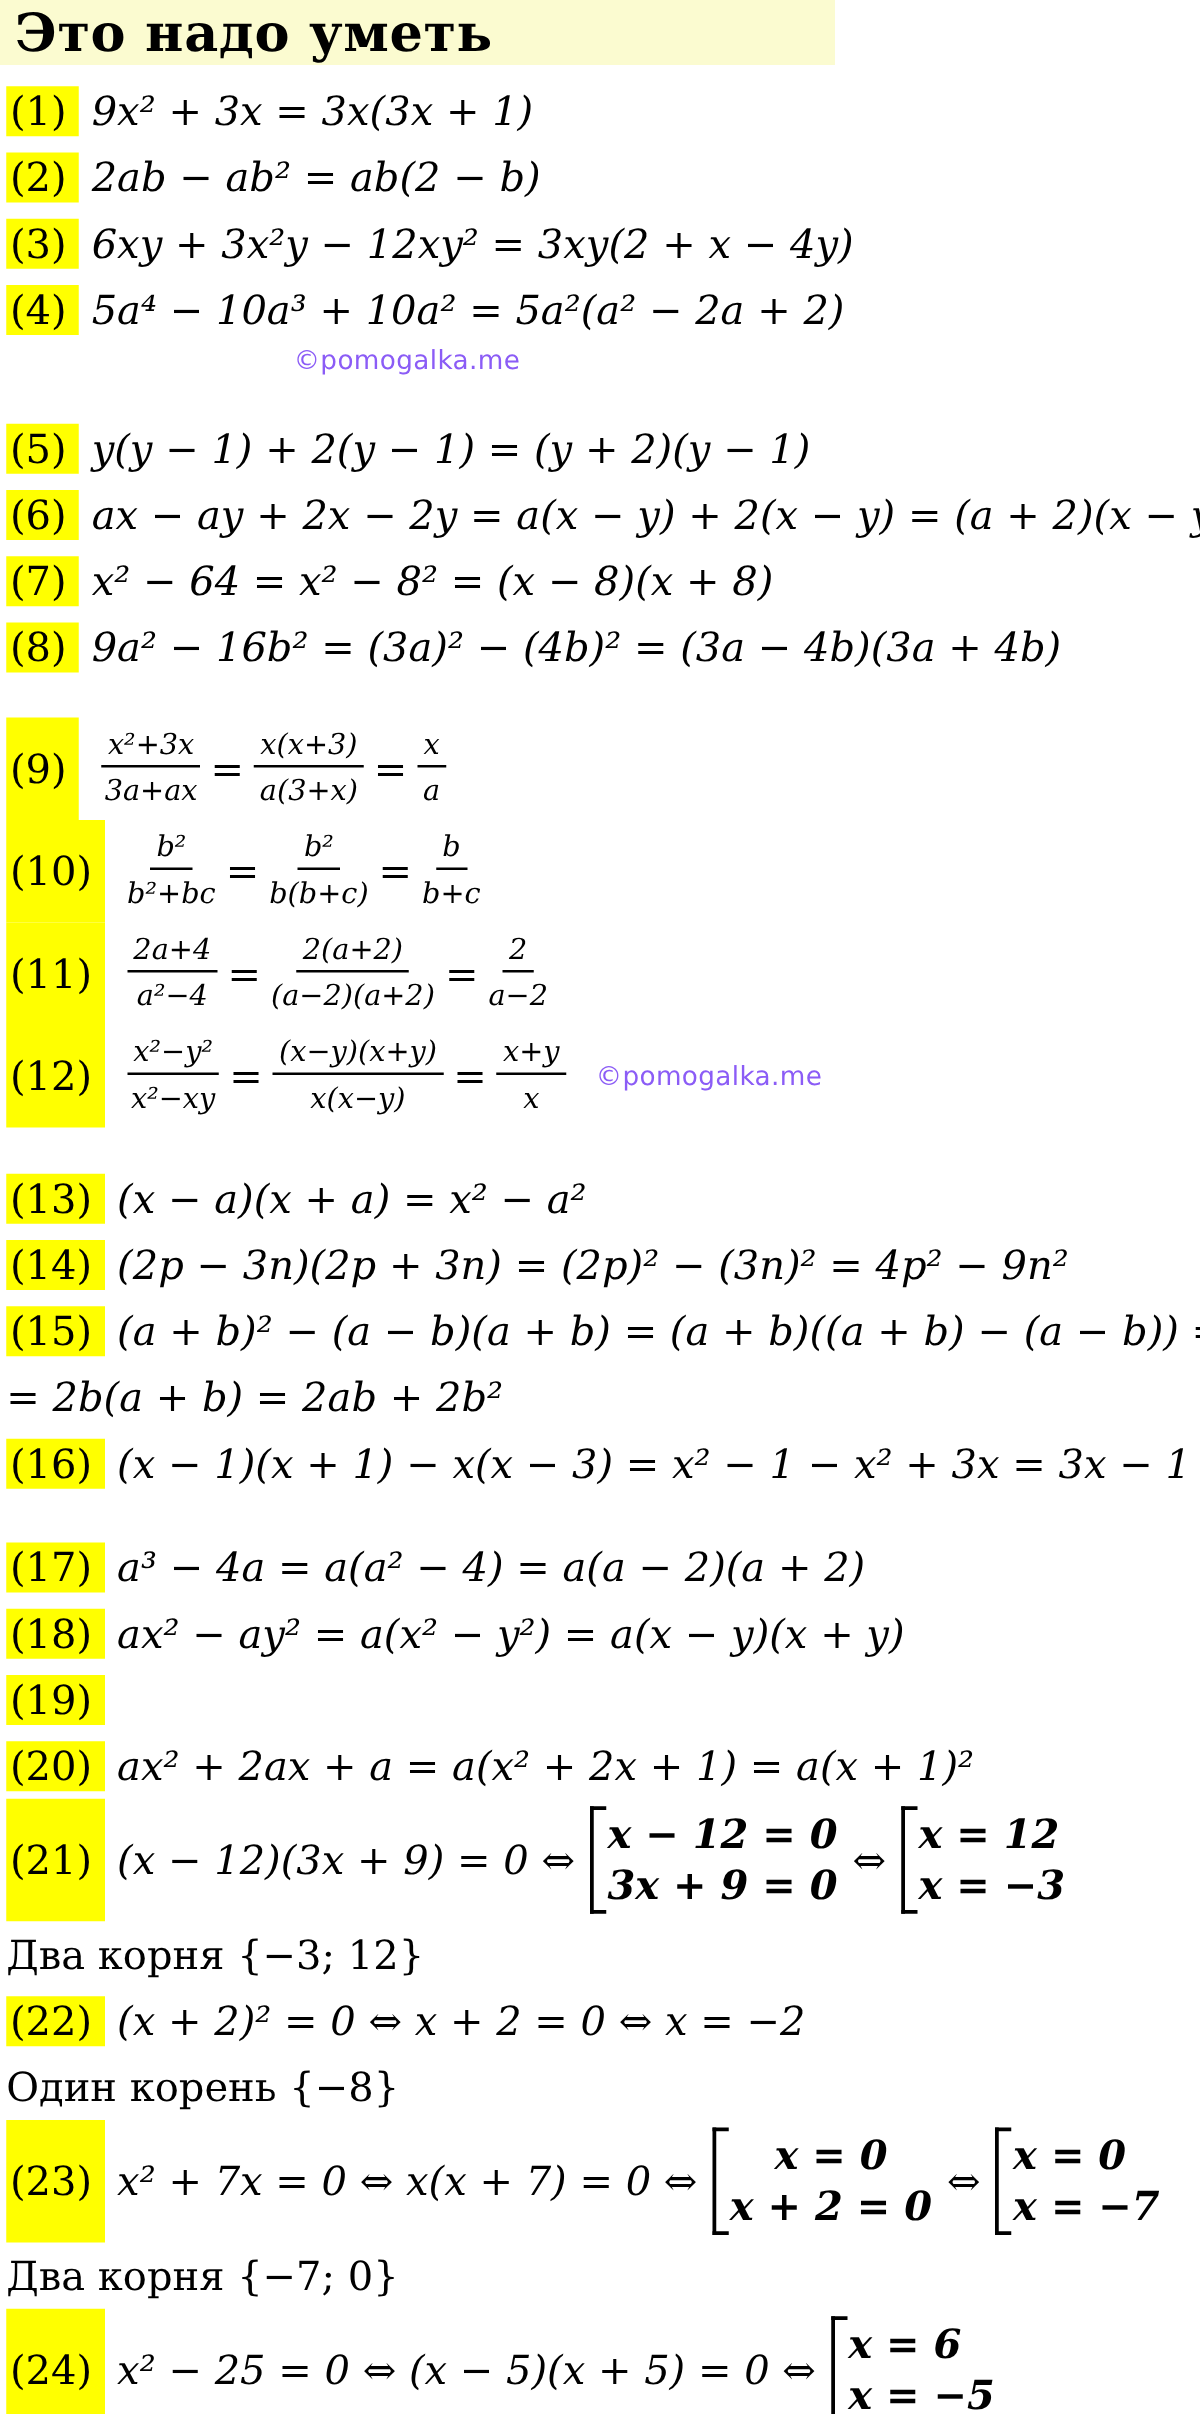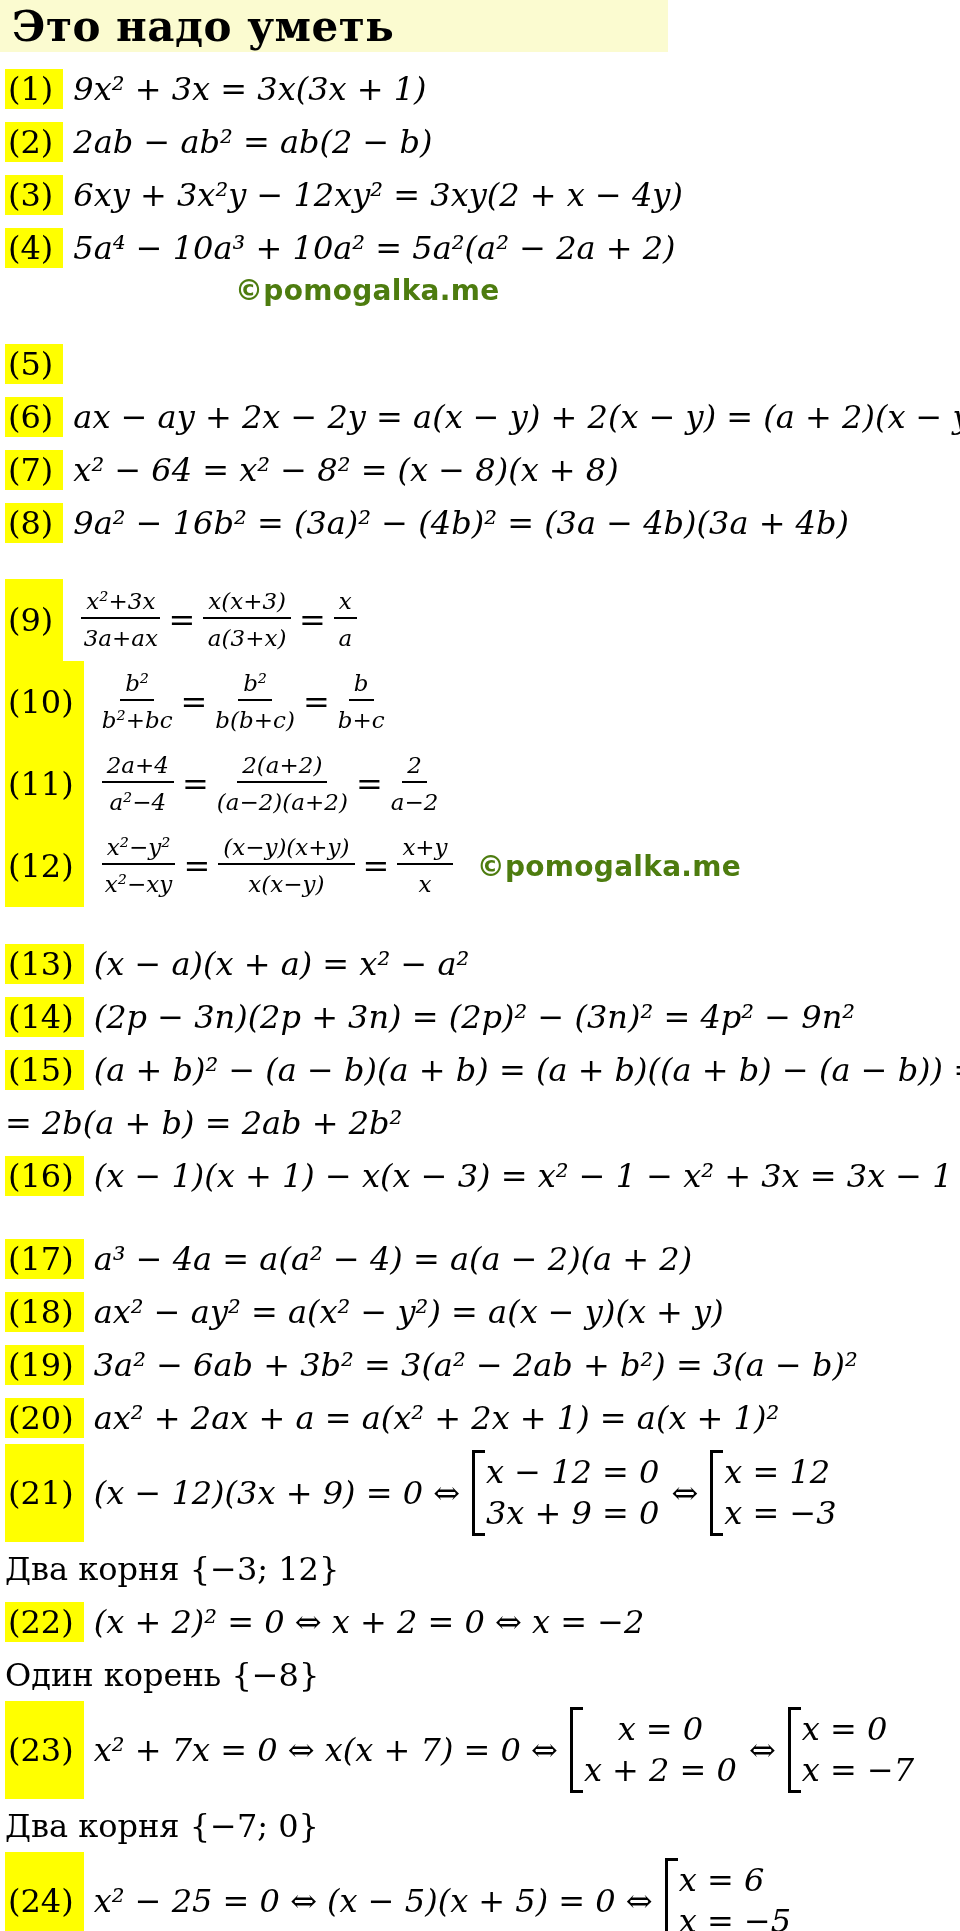--- a/index.html
+++ b/index.html
@@ -76,37 +76,38 @@
   }
   .fden { padding-top: 5px; text-align: center; }
   .cases {
     display: inline-flex;
     flex-direction: column;
     align-items: flex-start;
     margin: 0 12px;
     padding: 2px 0 2px 14px;
     position: relative;
     line-height: 1.28;
+    font-weight: bold;
   }
   .cases.center { align-items: center; }
   .cases::before {
     content: "";
     position: absolute;
     left: 0; top: 0; bottom: 0;
     width: 10px;
     border: 3px solid var(--ink);
     border-right: none;
   }
   .crow { white-space: pre; }
   .wm {
     font-family: "DejaVu Sans", "Liberation Sans", sans-serif;
     font-style: normal;
-    font-weight: bold;
-    font-size: 28px;
-    color: #4d7c0f;
+    font-weight: normal;
+    font-size: 21px;
+    color: #8b5cf6;
     letter-spacing: 0.3px;
     margin-left: 16px;
   }
   .wm-line .wm { margin-left: 0; }
 </style>
 </head>
 <body>
 
 <div class="header">
   <span class="title">Это надо уметь</span>
@@ -127,20 +128,21 @@
     </div>
     <div class="line">
       <span class="num">(4)</span>
       <span class="math">5a⁴ − 10a³ + 10a² = 5a²(a² − 2a + 2)</span>
     </div>
     <div class="line wm-line" style="margin-left: 230px;">
       <span class="wm">©pomogalka.me</span>
     </div>
     <div class="line gap">
       <span class="num">(5)</span>
+      <span class="math">y(y − 1) + 2(y − 1) = (y + 2)(y − 1)</span>
     </div>
     <div class="line">
       <span class="num">(6)</span>
       <span class="math">ax − ay + 2x − 2y = a(x − y) + 2(x − y) = (a + 2)(x − y)</span>
     </div>
     <div class="line">
       <span class="num">(7)</span>
       <span class="math">x² − 64 = x² − 8² = (x − 8)(x + 8)</span>
     </div>
     <div class="line">
@@ -238,21 +240,20 @@
     <div class="line gap">
       <span class="num">(17)</span>
       <span class="math">a³ − 4a = a(a² − 4) = a(a − 2)(a + 2)</span>
     </div>
     <div class="line">
       <span class="num">(18)</span>
       <span class="math">ax² − ay² = a(x² − y²) = a(x − y)(x + y)</span>
     </div>
     <div class="line">
       <span class="num">(19)</span>
-      <span class="math">3a² − 6ab + 3b² = 3(a² − 2ab + b²) = 3(a − b)²</span>
     </div>
     <div class="line">
       <span class="num">(20)</span>
       <span class="math">ax² + 2ax + a = a(x² + 2x + 1) = a(x + 1)²</span>
     </div>
     <div class="line cases-line">
       <span class="num">(21)</span>
       <span class="math">(x − 12)(3x + 9) = 0 ⇔</span>
       <span class="cases">
         <span class="crow">x − 12 = 0</span>

